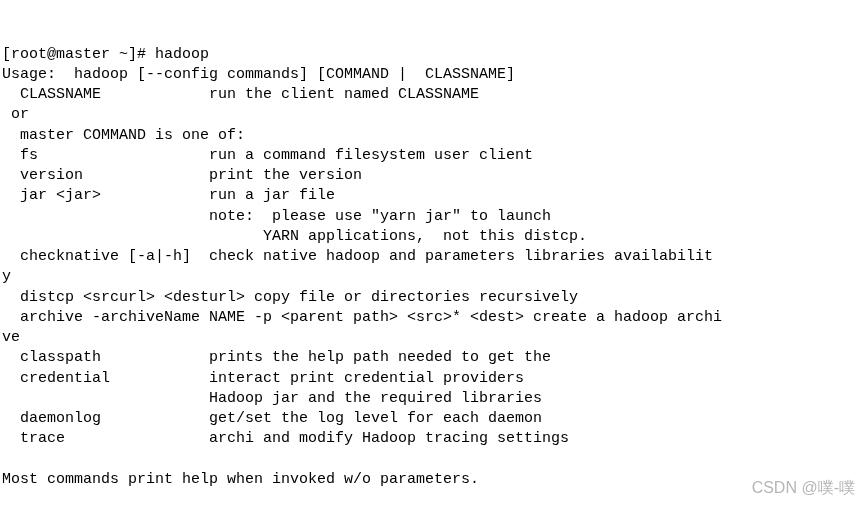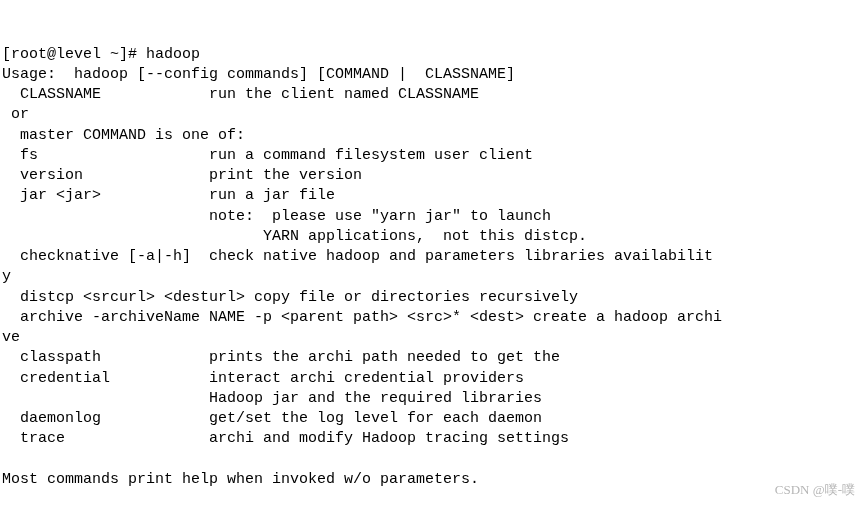--- a/index.html
+++ b/index.html
@@ -14,45 +14,45 @@
       position: relative;
       width: 865px;
       height: 507px;
       overflow: hidden;
       box-sizing: border-box;
     }
     .watermark {
       position: absolute;
       bottom: 8px;
       right: 10px;
-      font-family: Liberation Serif, serif;
-      font-size: 13px;
+      font-family: Liberation Sans, sans-serif;
+      font-size: 16px;
       color: rgba(120,120,120,0.55);
       white-space: nowrap;
     }
   </style>
 </head>
 <body>
 
-<div><span>[root@level ~]# hadoop</span>
+<div><span>[root@master ~]# hadoop</span>
 <span>Usage:  hadoop [--config commands] [COMMAND |  CLASSNAME]</span>
 <span>  CLASSNAME            run the client named CLASSNAME</span>
 <span> or</span>
 <span>  master COMMAND is one of:</span>
 <span>  fs                   run a command filesystem user client</span>
 <span>  version              print the version</span>
 <span>  jar &lt;jar&gt;            run a jar file</span>
 <span>                       note:  please use "yarn jar" to launch</span>
 <span>                             YARN applications,  not this distcp.</span>
 <span>  checknative [-a|-h]  check native hadoop and parameters libraries availabilit</span>
 <span>y</span>
 <span>  distcp &lt;srcurl&gt; &lt;desturl&gt; copy file or directories recursively</span>
 <span>  archive -archiveName NAME -p &lt;parent path&gt; &lt;src&gt;* &lt;dest&gt; create a hadoop archi</span>
 <span>ve</span>
-<span>  classpath            prints the archi path needed to get the</span>
-<span>  credential           interact archi credential providers</span>
+<span>  classpath            prints the help path needed to get the</span>
+<span>  credential           interact print credential providers</span>
 <span>                       Hadoop jar and the required libraries</span>
 <span>  daemonlog            get/set the log level for each daemon</span>
 <span>  trace                archi and modify Hadoop tracing settings</span>
 <span></span>
 <span>Most commands print help when invoked w/o parameters.</span></div>
 <div class="watermark">CSDN @噗-噗</div>
 
 
 </body></html>

